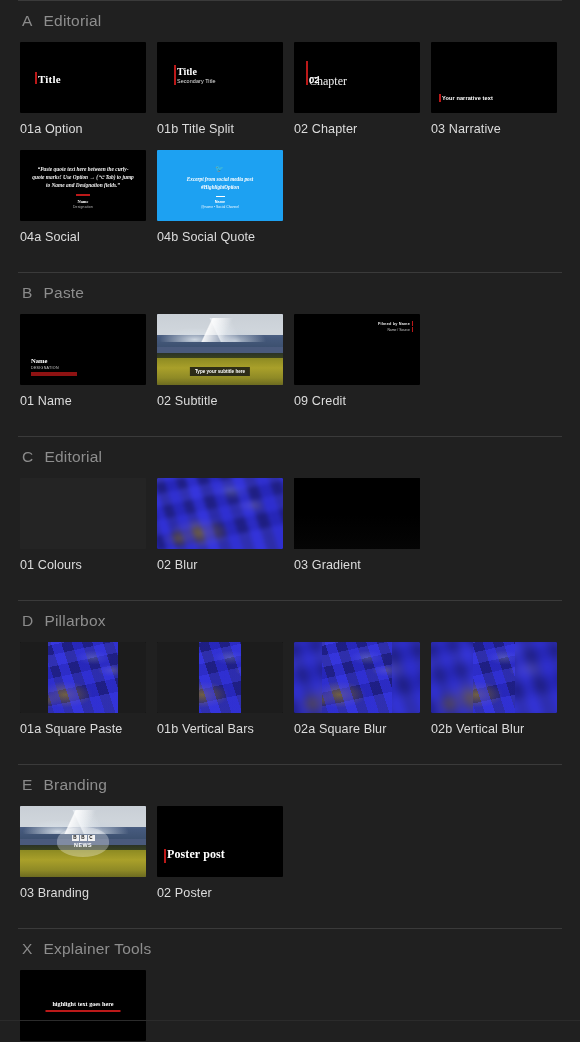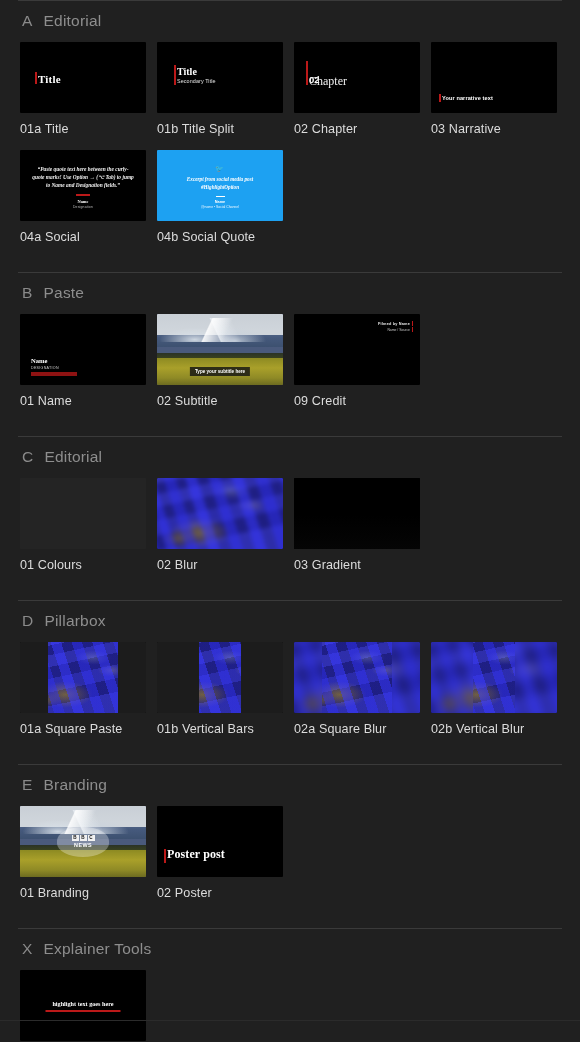--- a/index.html
+++ b/index.html
@@ -337,21 +337,21 @@
       <div class="section-header">
         <span class="section-letter">A</span>
         <span class="section-title">Editorial</span>
       </div>
       <div class="grid">
         <div class="cell">
           <div class="thumb">
             <div class="redbar t-title-bar"></div>
             <div class="t-title">Title</div>
           </div>
-          <div class="cell-label">01a Title</div>
+          <div class="cell-label">01a Option</div>
         </div>
         <div class="cell">
           <div class="thumb">
             <div class="redbar t-split-bar"></div>
             <div class="t-split-main">Title</div>
             <div class="t-split-sub">Secondary Title</div>
           </div>
           <div class="cell-label">01b Title Split</div>
         </div>
         <div class="cell">
@@ -509,21 +509,21 @@
             <div class="ph ph-mountain"></div>
             <div class="bbc-logo">
               <div class="bbc-blocks">
                 <div class="bbc-blk">B</div>
                 <div class="bbc-blk">B</div>
                 <div class="bbc-blk">C</div>
               </div>
               <div class="bbc-news">NEWS</div>
             </div>
           </div>
-          <div class="cell-label">01 Branding</div>
+          <div class="cell-label">03 Branding</div>
         </div>
         <div class="cell">
           <div class="thumb">
             <div class="redbar t-poster-bar"></div>
             <div class="t-poster">Poster post</div>
           </div>
           <div class="cell-label">02 Poster</div>
         </div>
       </div>
     </div>

